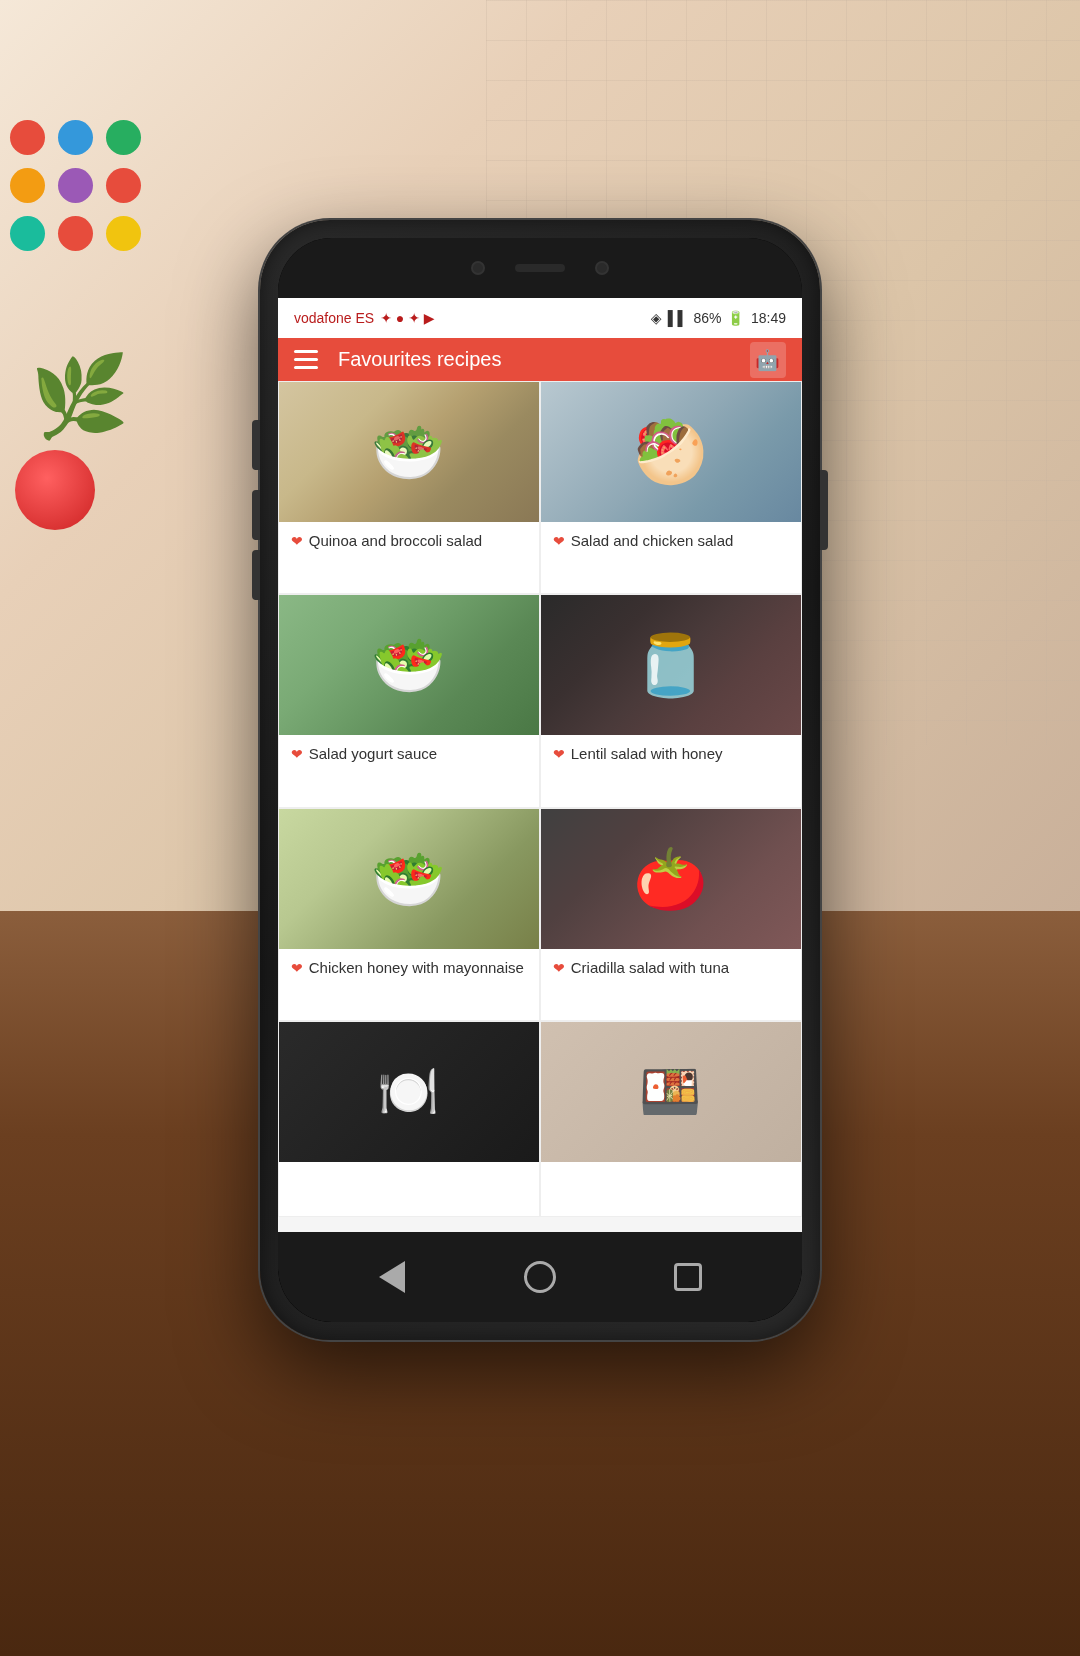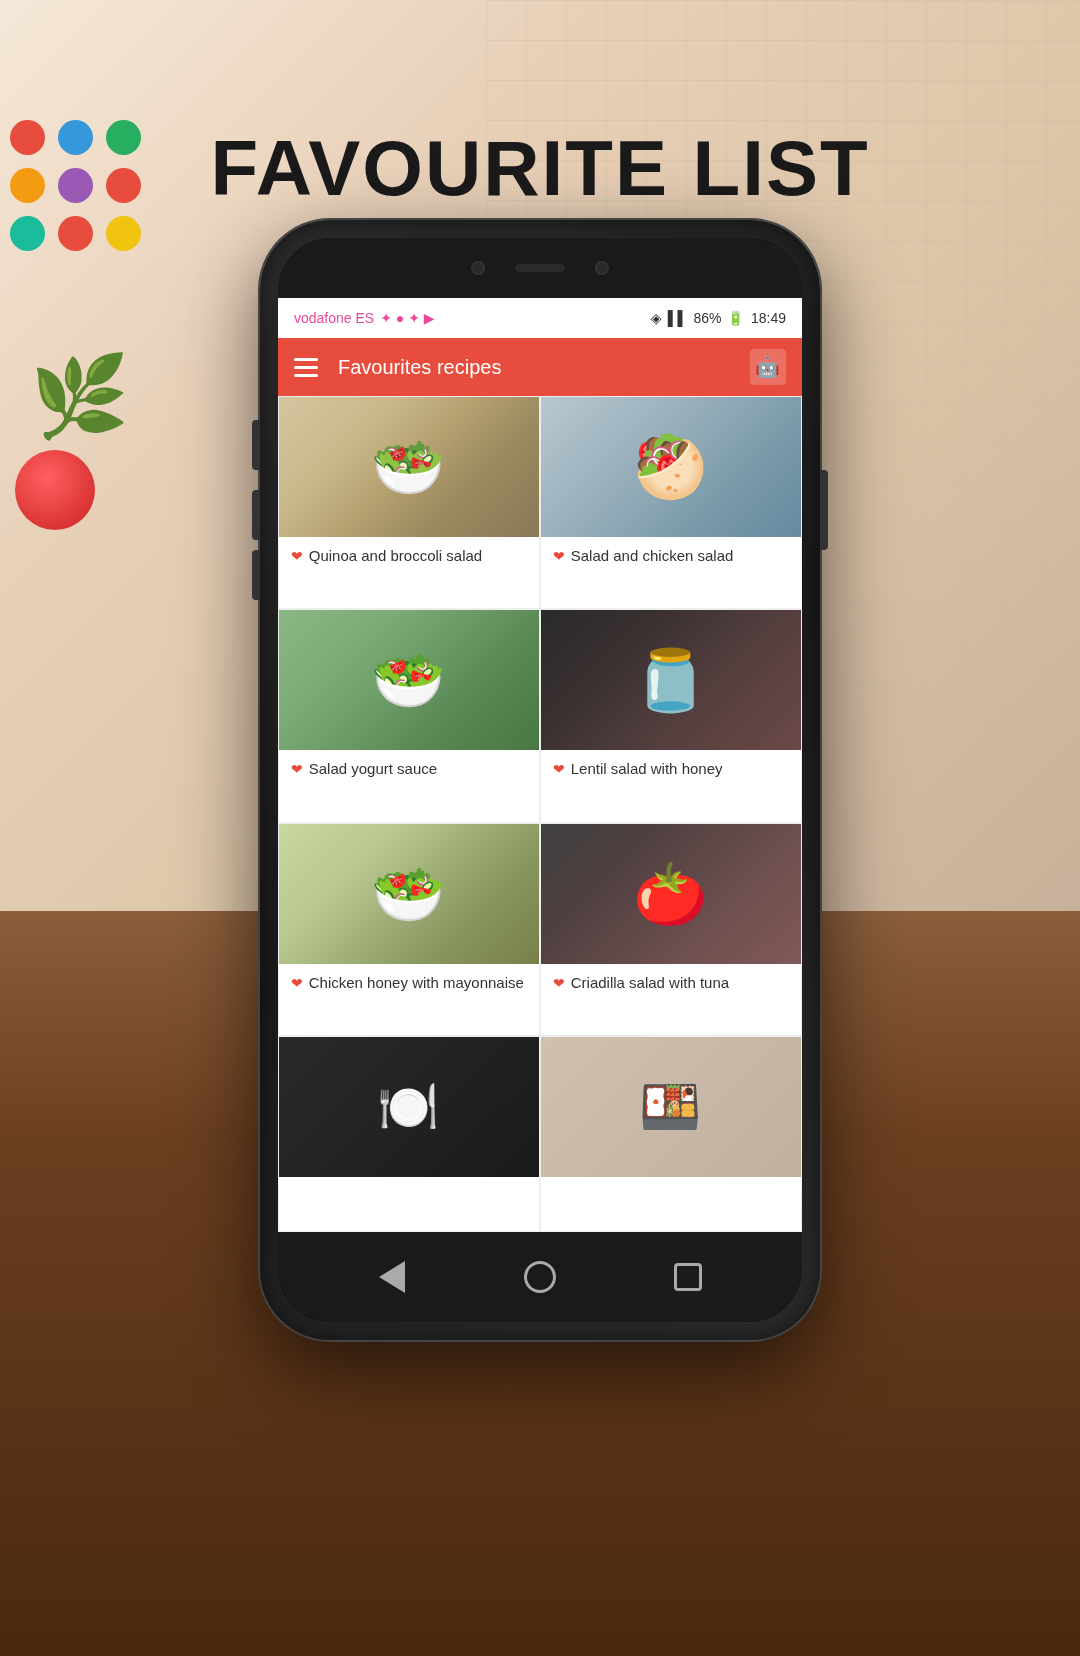--- a/index.html
+++ b/index.html
@@ -175,38 +175,38 @@
       display: flex;
       align-items: center;
       justify-content: space-between;
       padding: 0 16px;
       font-size: 16px;
       color: #333;
     }
 
     .status-left {
       font-size: 14px;
-      color: #ec4899;
+      color: #b91c1c;
       display: flex;
       align-items: center;
       gap: 6px;
     }
 
     .status-right {
       display: flex;
       align-items: center;
       gap: 6px;
       font-size: 14px;
       color: #333;
     }
 
     
     .app-bar {
       background: #e74c3c;
-      height: 58px;
+      height: 43px;
       display: flex;
       align-items: center;
       padding: 0 16px;
       gap: 20px;
     }
 
     .hamburger-icon {
       display: flex;
       flex-direction: column;
       gap: 5px;
@@ -488,21 +488,20 @@
     <div class="dot" style="background: rgb(241, 196, 15);"></div>
   </div>
 
 <div class="plant-left">🌿</div>
 
 <div class="red-item"></div>
 
 <div class="page-title">
   <h1>
     <br>
-    <span>FAVOURITE LIST</span>
   </h1>
 </div>
 
 <div class="phone-wrapper">
   <div class="phone-outer">
     <div class="phone-inner">
 
       <div class="phone-camera-bar">
         <div class="camera-dot"></div>
         <div class="speaker-dot"></div>

